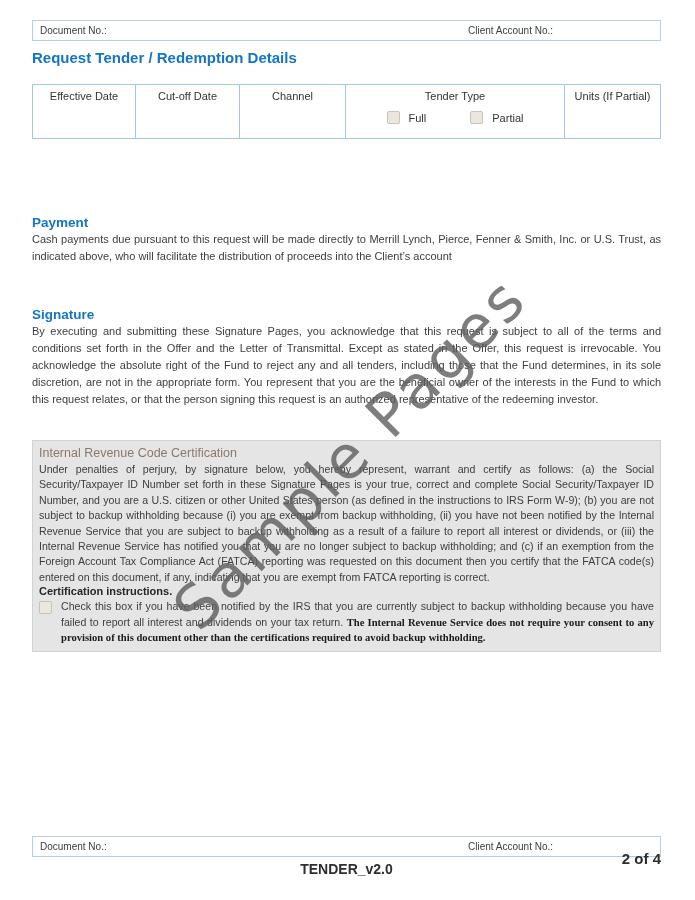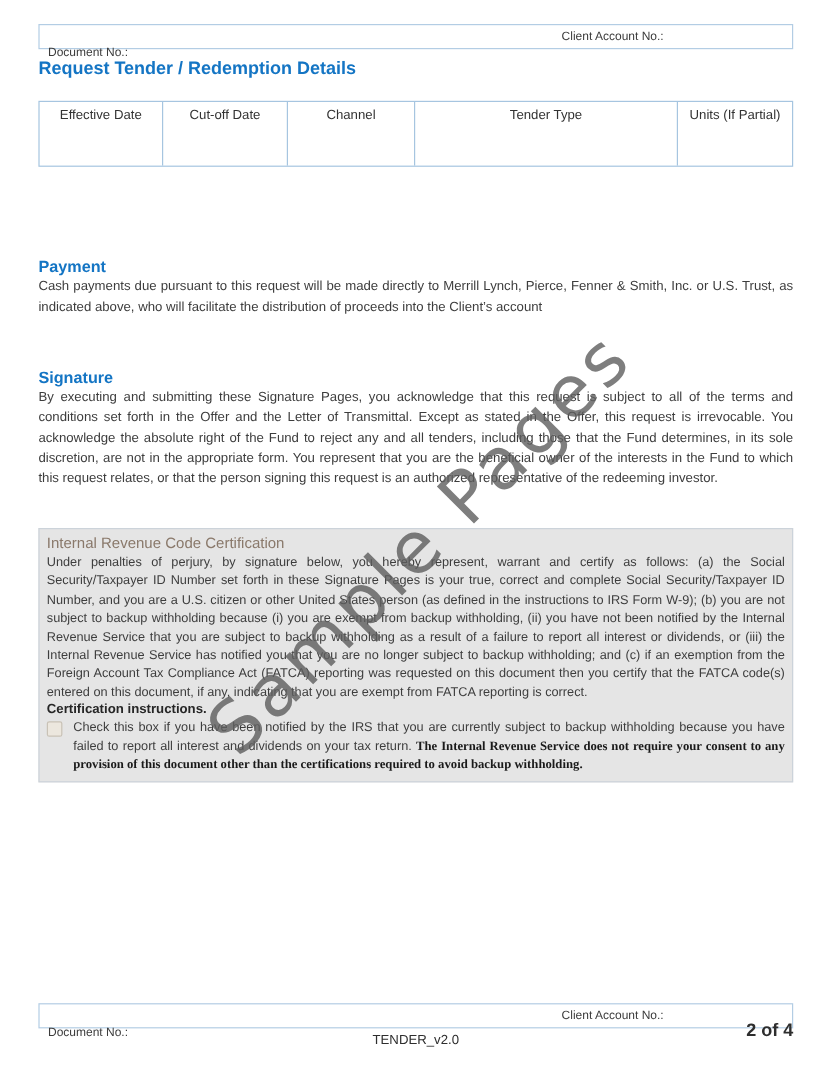--- a/index.html
+++ b/index.html
@@ -7,21 +7,21 @@
   body { font-family: "Liberation Sans", sans-serif; color: #3d3d3d; }
   .page {
     position: relative; width: 695px; height: 900px; background: #ffffff;
     overflow: hidden;
   }
   
   .idbox {
     position: absolute; left: 32px; width: 629px; height: 21px;
     border: 1.5px solid #b3cde4; font-size: 10px; color: #3c3c3c;
   }
-  .idbox .doc-label { position: absolute; left: 7px; top: 4px; margin-top: 14px; }
+  .idbox .doc-label { position: absolute; left: 7px; top: 4px; }
   .idbox .client-label { position: absolute; left: 435px; top: 4px; }
   .idbox .fill { position: absolute; top: 0; height: 100%; }
   .idbox .doc-fill { left: 75px; width: 350px; }
   .idbox .client-fill { left: 530px; width: 95px; }
   .header-idbox { top: 20px; }
   .footer-idbox { top: 836px; }
 
   .page-title {
     position: absolute; left: 32px; top: 49px;
     font-size: 15px; font-weight: bold; color: #1475c4;
@@ -78,21 +78,21 @@
   .cert-check-text { font-size: 10.6px; line-height: 15.4px; text-align: justify; color: #3d3d3d; }
   .cert-check-text .bold { font-weight: bold; color: #1a1a1a; font-family: Liberation Serif, serif; }
 
   
   .page-num {
     position: absolute; left: 32px; top: 850px; width: 629px;
     text-align: right; font-size: 15px; font-weight: bold; color: #2e2e2e;
   }
   .version {
     position: absolute; left: 32px; top: 861px; width: 629px;
-    text-align: center; font-size: 11px; font-weight: normal; color: #2e2e2e;
+    text-align: center; font-size: 14px; font-weight: bold; color: #2e2e2e;
   }
 
   
   .watermark {
     position: absolute; left: 95px; top: 418px; width: 510px;
     text-align: center; transform: rotate(-45deg);
     font-family: "DejaVu Sans", sans-serif;
     font-size: 60px; letter-spacing: 4px; white-space: nowrap;
     color: #5e5e5e; opacity: 0.8; z-index: 5; pointer-events: none;
   }
@@ -117,20 +117,30 @@
         <span>Effective Date</span>
       </div>
       <div class="col c2">
         <span>Cut-off Date</span>
       </div>
       <div class="col c3">
         <span>Channel</span>
       </div>
       <div class="col c4">
         <span>Tender Type</span>
+        <div class="cb-row">
+          <span class="cb-item">
+            <span class="checkbox"></span>
+            <span>Full</span>
+          </span>
+          <span class="cb-item">
+            <span class="checkbox"></span>
+            <span>Partial</span>
+          </span>
+        </div>
       </div>
       <div class="col c5">
         <span>Units (If Partial)</span>
       </div>
     </div>
   </div>
 
   <div class="section-heading payment-heading">Payment</div>
   <p class="body-par payment-body">Cash payments due pursuant to this request will be made directly to Merrill Lynch, Pierce, Fenner &amp; Smith, Inc. or U.S. Trust, as indicated above, who will facilitate the distribution of proceeds into the Client’s account</p>
 

